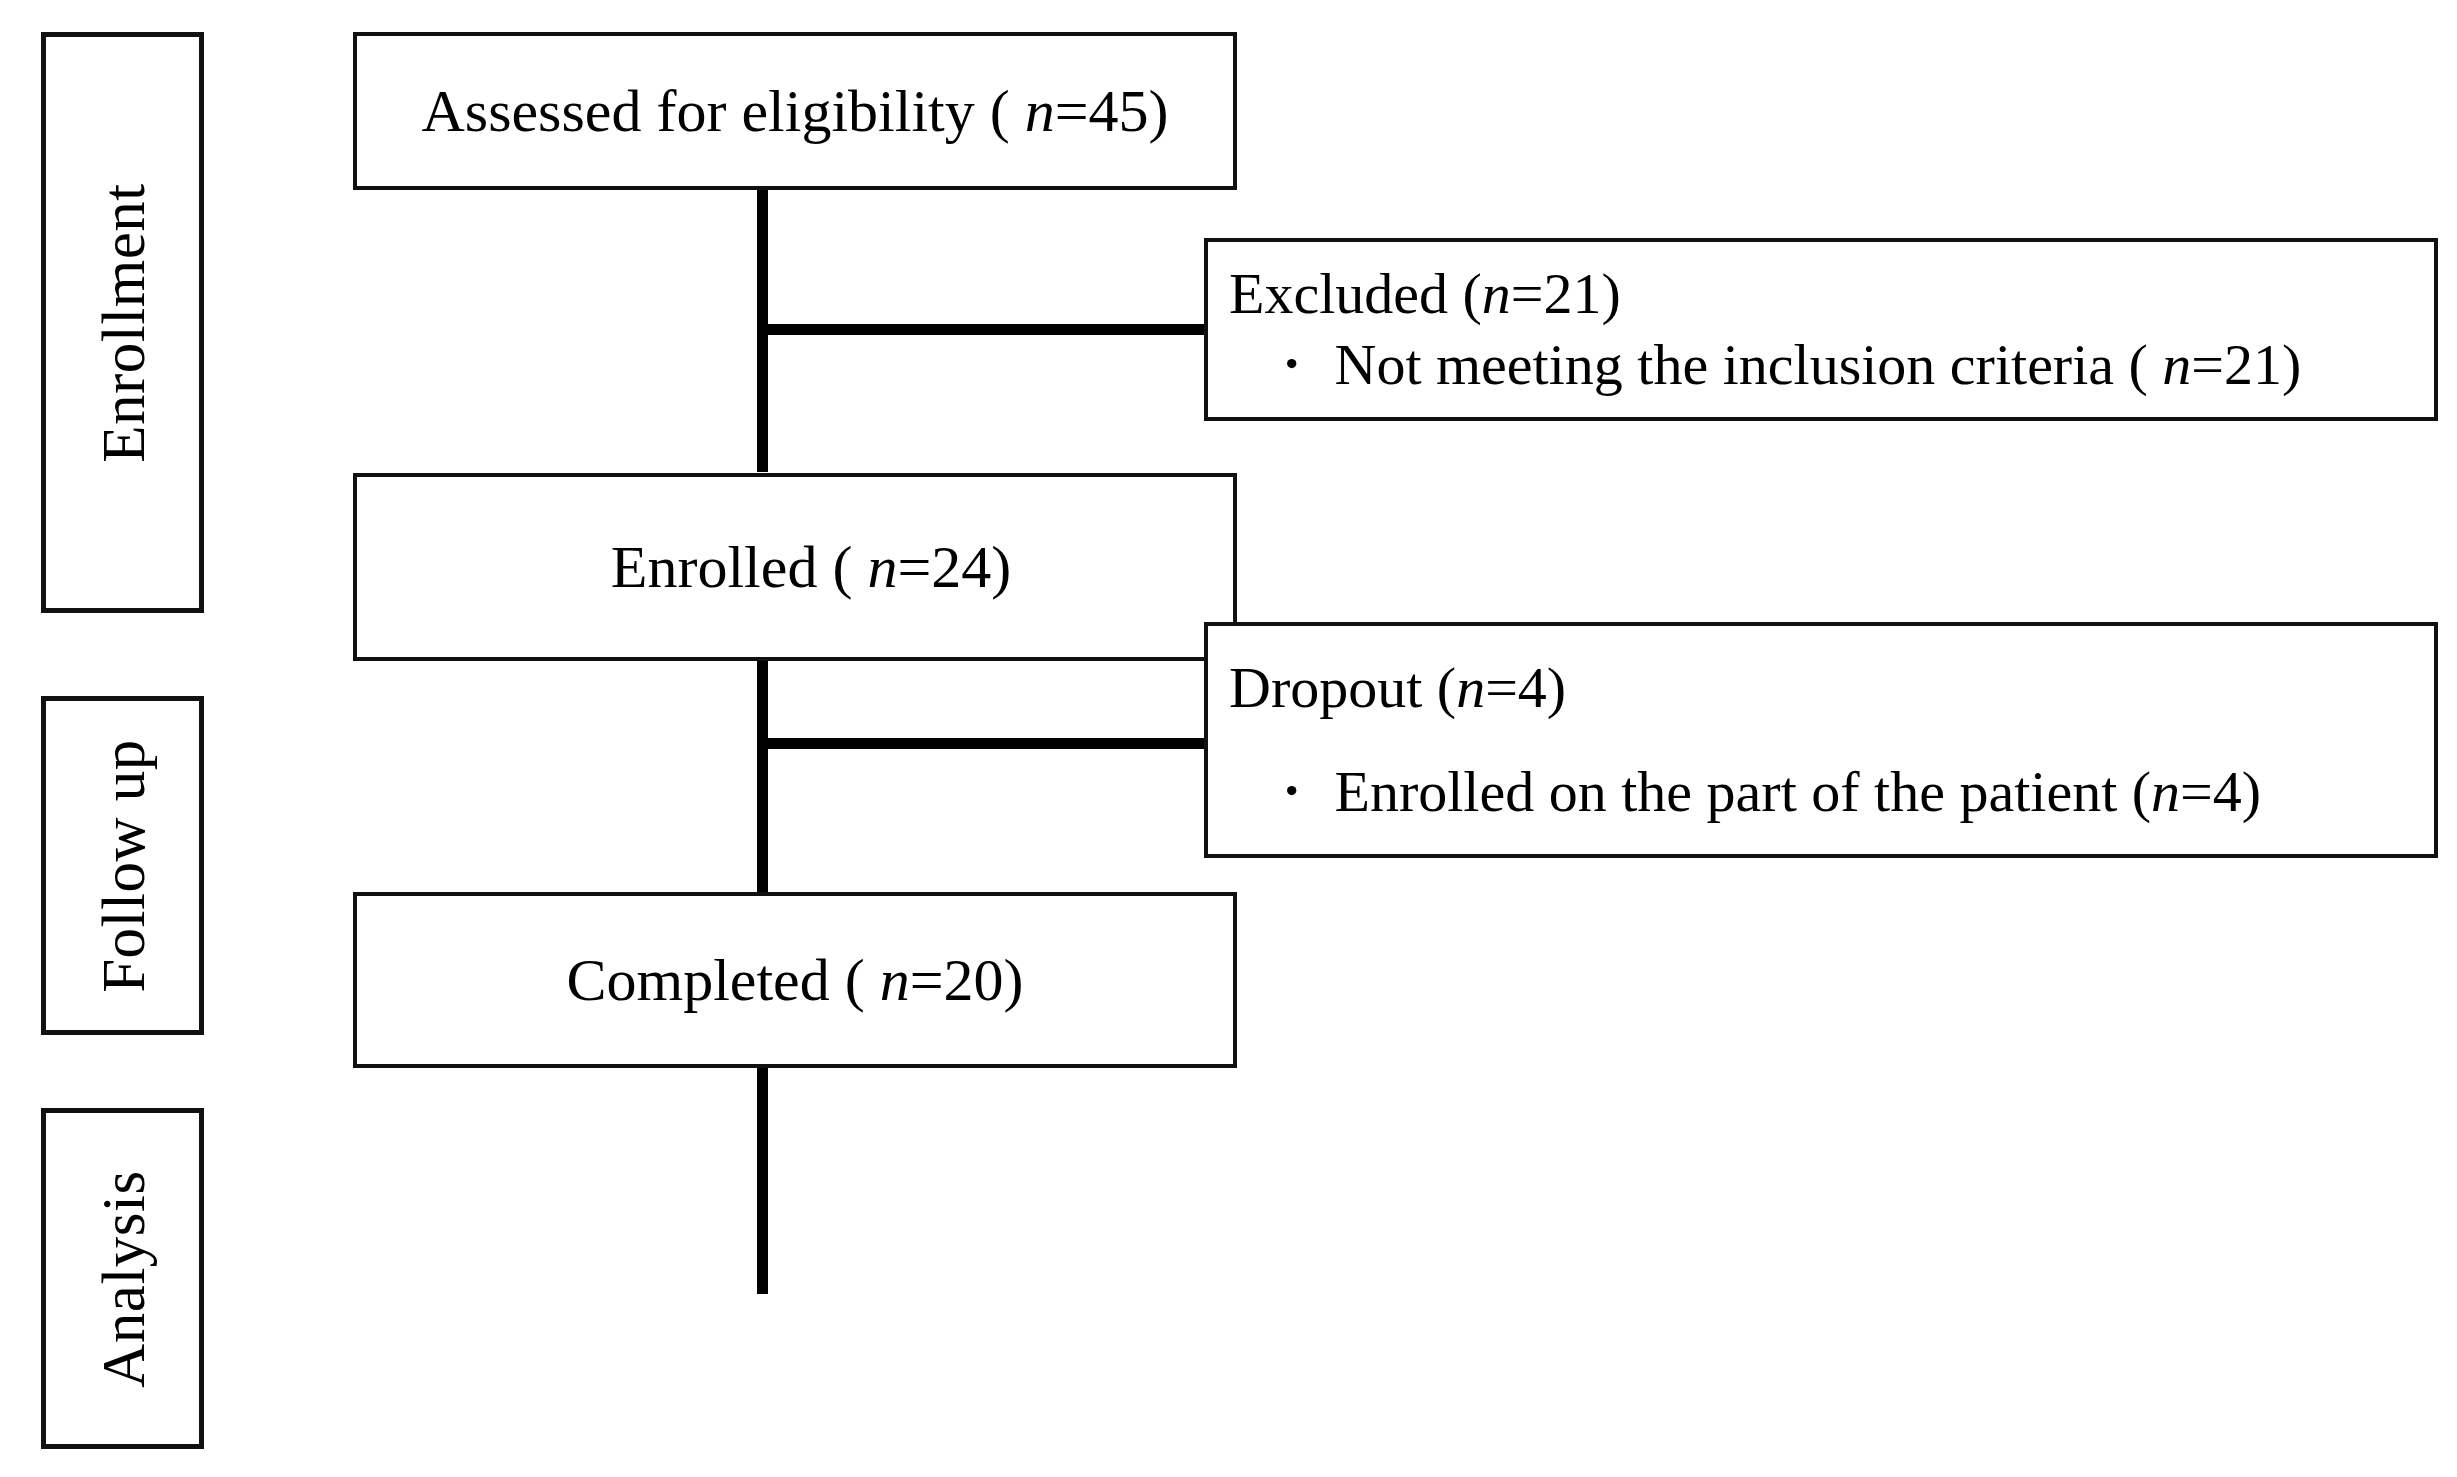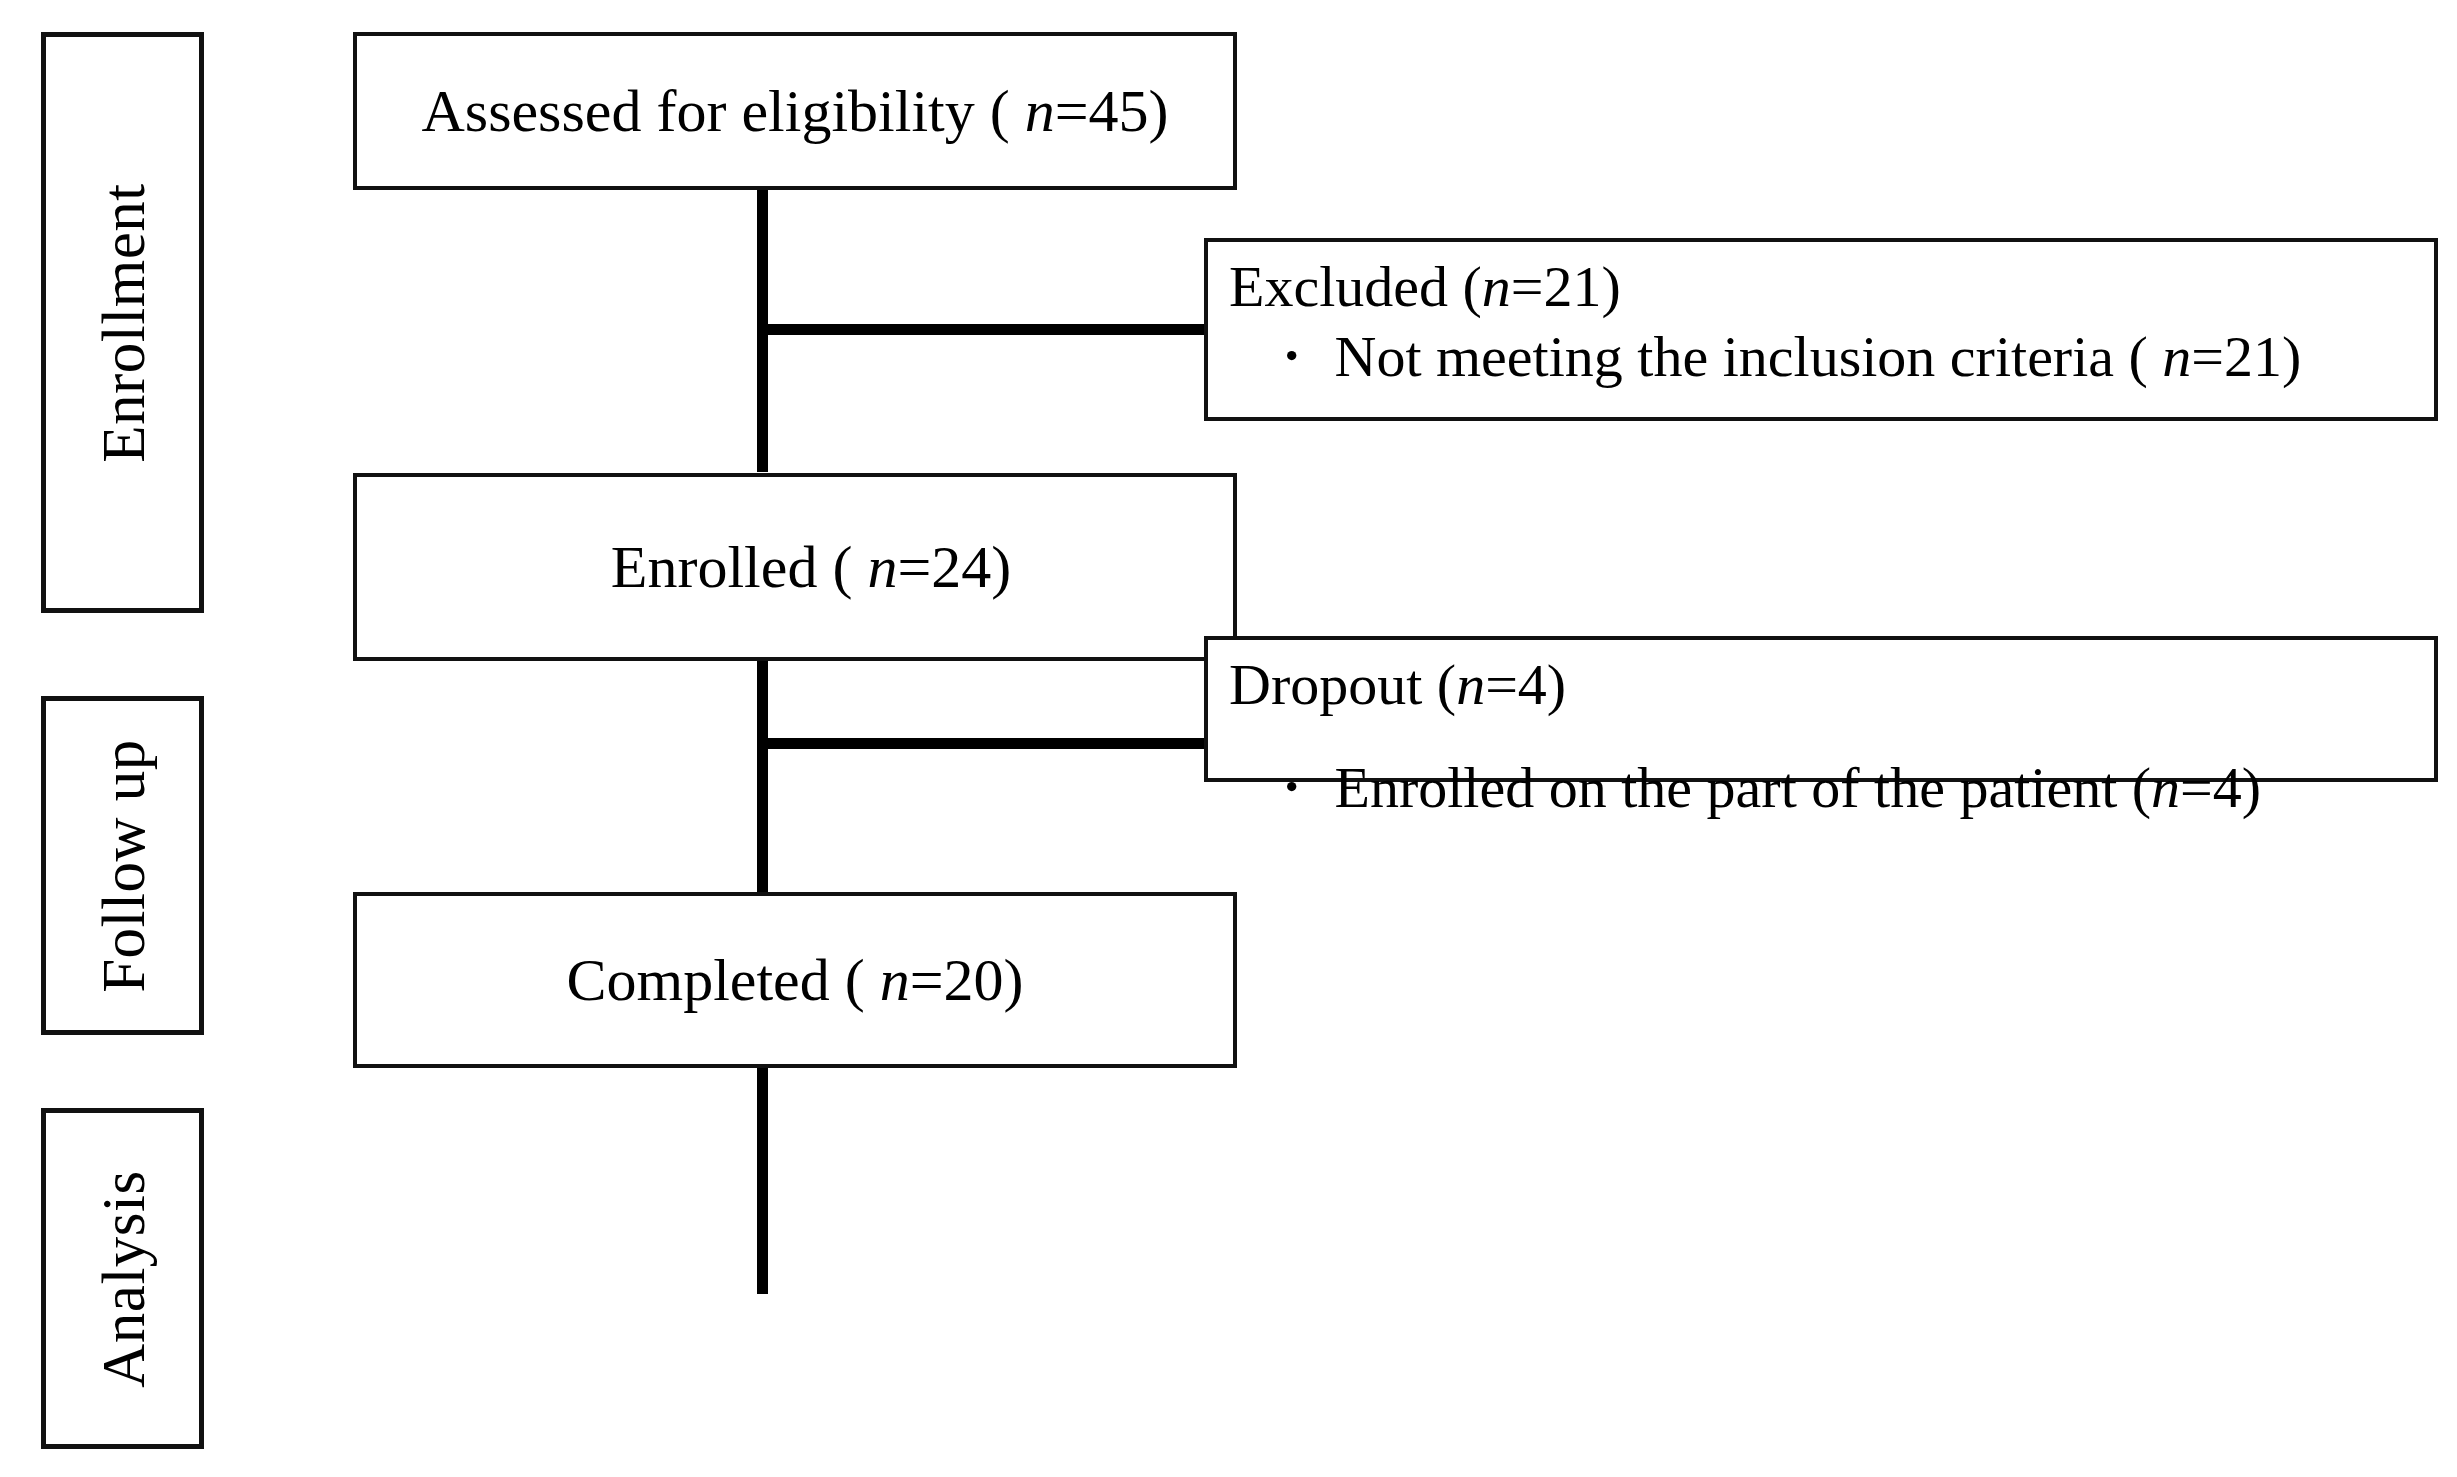--- a/index.html
+++ b/index.html
@@ -62,20 +62,21 @@
     text-align: center;
   }
 
   
   .side-box {
     left: 1204px;
     width: 1234px;
     padding: 9.6px 0 9.6px 21px;
     display: flex;
     flex-direction: column;
+    justify-content: center;
   }
   .side-box .side-line {
     font-size: 58px;
     line-height: 1.22;
     white-space: nowrap;
   }
   .side-box .side-line.sub {
     padding-left: 33px;
   }
 
@@ -135,19 +136,19 @@
   <div class="box main-box" style="top:892px; height:176px;">
     <div class="box-text"><span>Completed ( </span><span class="n-ital">n</span><span>=20)</span></div>
   </div>
 
 
   <div class="box side-box" style="top:238px; height:183px;">
     <div class="side-line"><span>Excluded (</span><span class="n-ital">n</span><span>=21)</span></div>
     <div class="side-line sub"><span>・ Not meeting the inclusion criteria ( </span><span class="n-ital">n</span><span>=21)</span></div>
   </div>
 
-  <div class="box side-box" style="top:636px; height:146px;gap:33px;">
+  <div class="box side-box" style="top:622px; height:236px;gap:33px;">
     <div class="side-line"><span>Dropout (</span><span class="n-ital">n</span><span>=4)</span></div>
     <div class="side-line sub"><span>・ Enrolled on the part of the patient (</span><span class="n-ital">n</span><span>=4)</span></div>
   </div>
 
 </div>
 
 
 </body></html>

